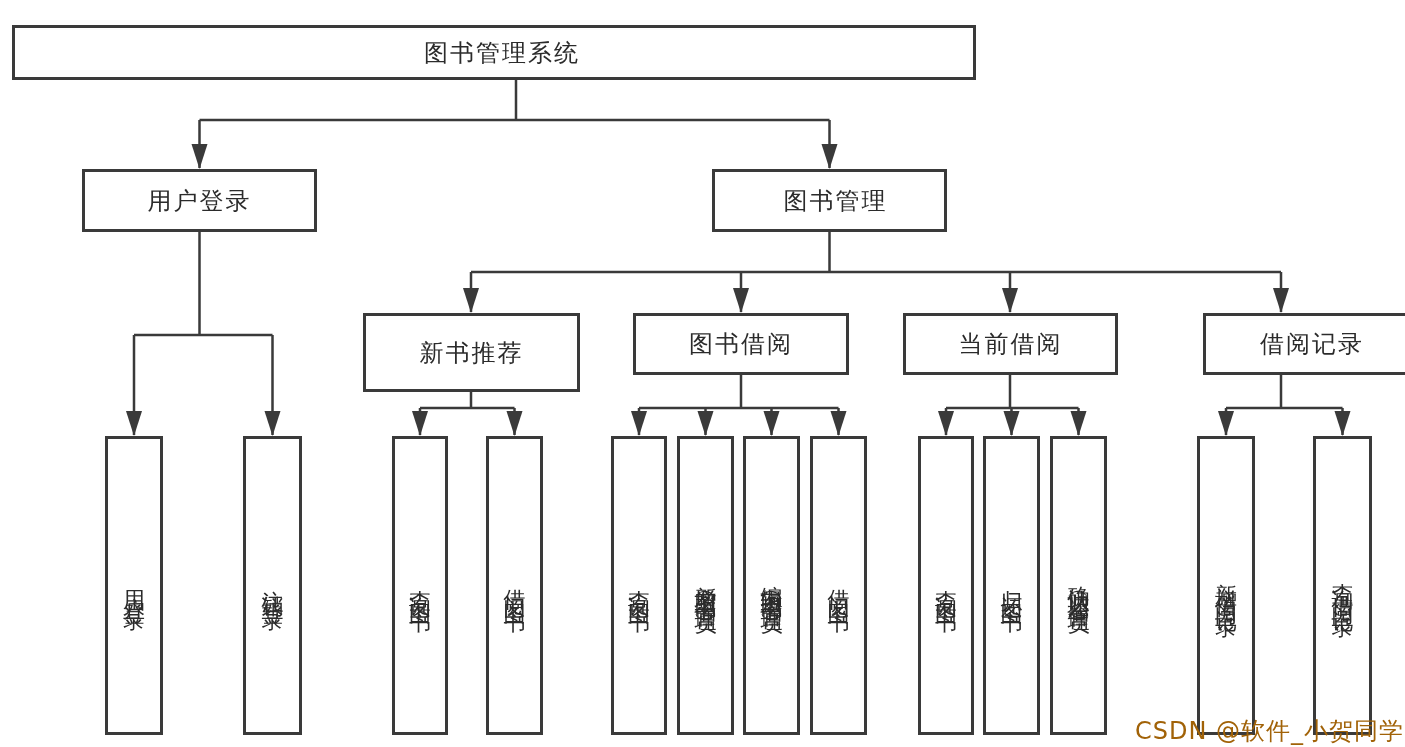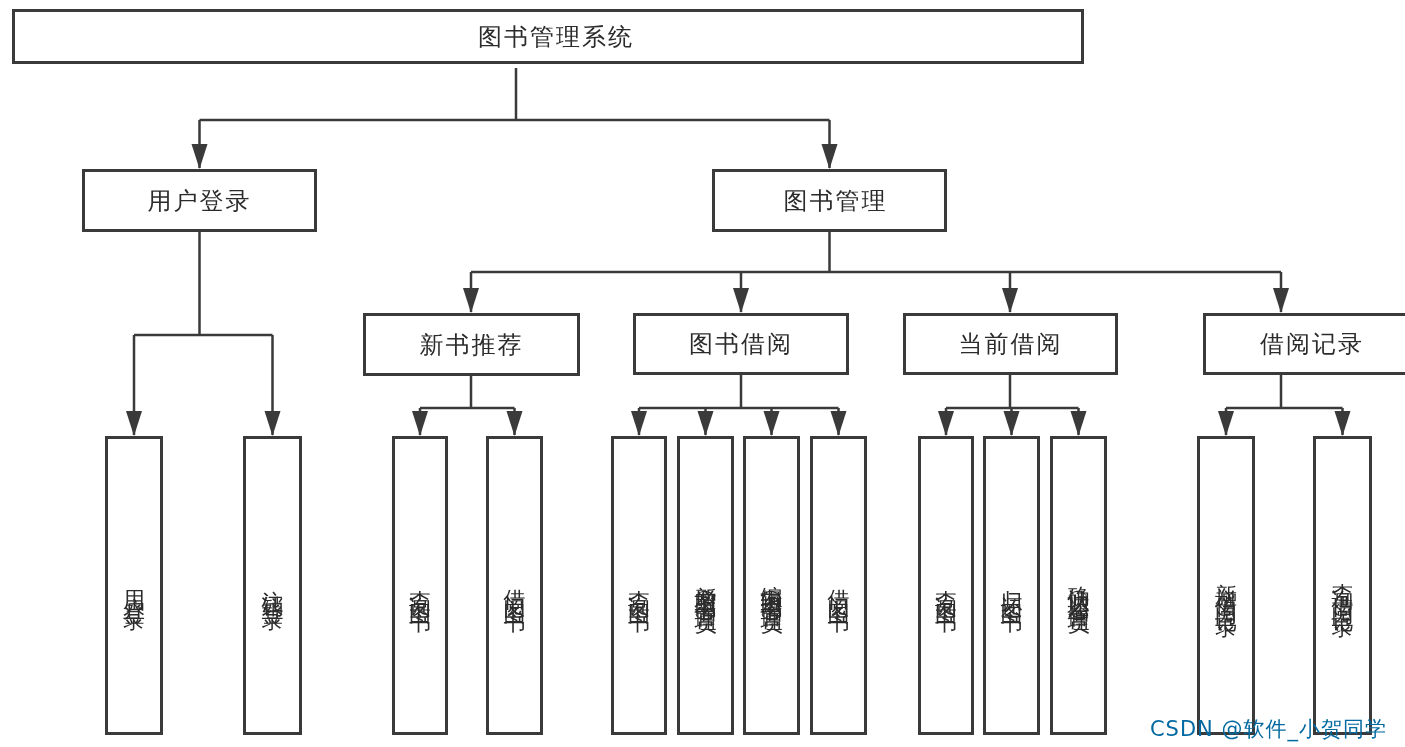--- a/index.html
+++ b/index.html
@@ -40,24 +40,24 @@
   .box .vtext {
     writing-mode: vertical-rl;
     font-size: 22px;
     letter-spacing: 7px;
     color: #2b2b2b;
     line-height: 1;
     white-space: nowrap;
   }
   .watermark {
     position: absolute;
-    right: 18px;
+    right: 1px;
     top: 715px;
-    font-size: 21px;
-    color: #0369a1;
+    font-size: 24px;
+    color: #a16207;
     letter-spacing: 1px;
     z-index: 3;
     white-space: nowrap;
   }
 </style>
 </head>
 <body>
 
 <div id="canvas">
 
@@ -94,32 +94,32 @@
       <path d="M763.5 411 L779.5 411 L771.5 436 Z"></path>
       <path d="M830.5 411 L846.5 411 L838.5 436 Z"></path>
       <path d="M938 411 L954 411 L946 436 Z"></path>
       <path d="M1003.5 411 L1019.5 411 L1011.5 436 Z"></path>
       <path d="M1070.5 411 L1086.5 411 L1078.5 436 Z"></path>
       <path d="M1218 411 L1234 411 L1226 436 Z"></path>
       <path d="M1334.5 411 L1350.5 411 L1342.5 436 Z"></path>
     </g>
   </svg>
 
-  <div class="box" style="left:12px; top:9px; width:1072px; height:55px;padding-left:16px;">
+  <div class="box" style="left:12px; top:25px; width:964px; height:55px;padding-left:16px;">
     <span class="htext">图书管理系统</span>
   </div>
 
   <div class="box" style="left:82px; top:169px; width:235px; height:63px;">
     <span class="htext">用户登录</span>
   </div>
   <div class="box" style="left:712px; top:169px; width:235px; height:63px;padding-left:12px;">
     <span class="htext">图书管理</span>
   </div>
 
-  <div class="box" style="left:363px; top:313px; width:217px; height:63px;">
+  <div class="box" style="left:363px; top:313px; width:217px; height:79px;">
     <span class="htext">新书推荐</span>
   </div>
   <div class="box" style="left:903px; top:313px; width:215px; height:62px;">
     <span class="htext">当前借阅</span>
   </div>
   <div class="box" style="left:633px; top:313px; width:216px; height:62px;">
     <span class="htext">图书借阅</span>
   </div>
   <div class="box" style="left:1172px; top:313px; width:218px; height:62px;margin-left:31px;">
     <span class="htext">借阅记录</span>

